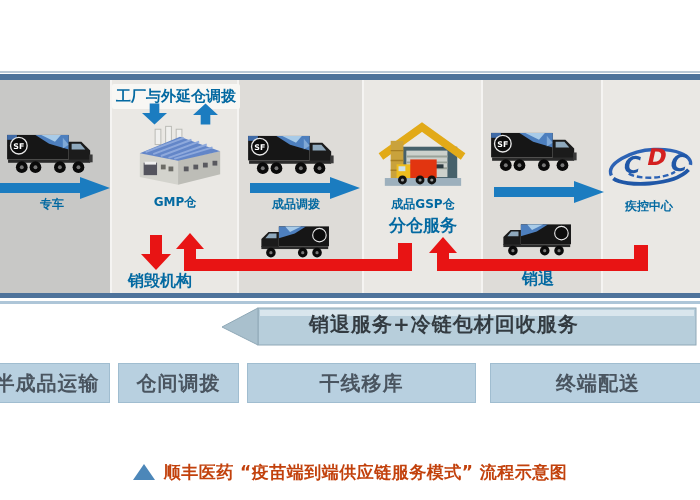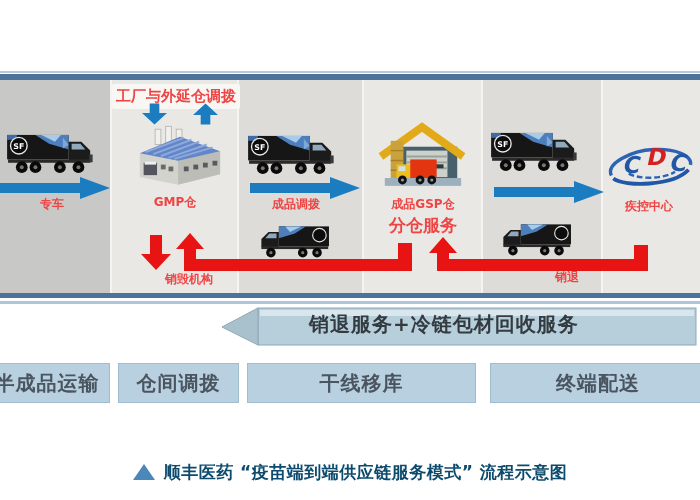--- a/index.html
+++ b/index.html
@@ -6,43 +6,43 @@
   .canvas{
     position:relative;width:700px;height:500px;background:#ffffff;overflow:hidden;
     font-family:"DejaVu Sans",sans-serif;
   }
   .abs{position:absolute;}
   
   .line-light{background:#b9c8d6;}
   .line-dark{background:#4e739b;}
   
   .strip{position:absolute;top:0;bottom:0;}
-  .lbl{position:absolute;text-align:center;font-weight:bold;color:#ef4444;line-height:1.05;}
+  .lbl{position:absolute;text-align:center;font-weight:bold;color:#0369a1;line-height:1.05;}
   .stage-lbl{font-size:12px;}
   .sub-lbl{font-size:17px;}
   .small-lbl{font-size:15px;}
-  .ret-lbl{font-size:12px;padding-left:29px;}
+  .ret-lbl{font-size:16px;}
   .label-box{background:#f8f7f4;border-radius:2px;}
   .truck-left{transform:scaleX(-1);}
   .band-text{font-size:20px;color:#333b41;letter-spacing:1px;}
   .bar{
     position:absolute;top:363px;height:40px;background:#b8d0e0;
     border:1px solid #a0bdd0;box-sizing:border-box;
     display:flex;align-items:center;justify-content:center;
     font-weight:bold;font-size:20px;color:#4a5560;letter-spacing:1px;
   }
   .caption{
     position:absolute;top:459px;left:0;width:700px;height:26px;
     display:flex;align-items:center;justify-content:center;gap:9px;
   }
   .caption-tri{
     width:0;height:0;border-left:11px solid transparent;border-right:11px solid transparent;
     border-bottom:16px solid #4c87b9;
   }
-  .caption-text{font-weight:bold;font-size:17px;color:#0c4a6e;letter-spacing:0.5px;}
+  .caption-text{font-weight:bold;font-size:17px;color:#c2410c;letter-spacing:0.5px;}
 </style>
 </head>
 <body>
 
 <div class="canvas">
 
   <div class="abs line-light" style="left:0;top:71px;width:700px;height:2px;"></div>
   <div class="abs line-dark" style="left:0;top:74px;width:700px;height:6px;"></div>
 
   <div class="abs" style="left:0;top:80px;width:700px;height:213px;">

